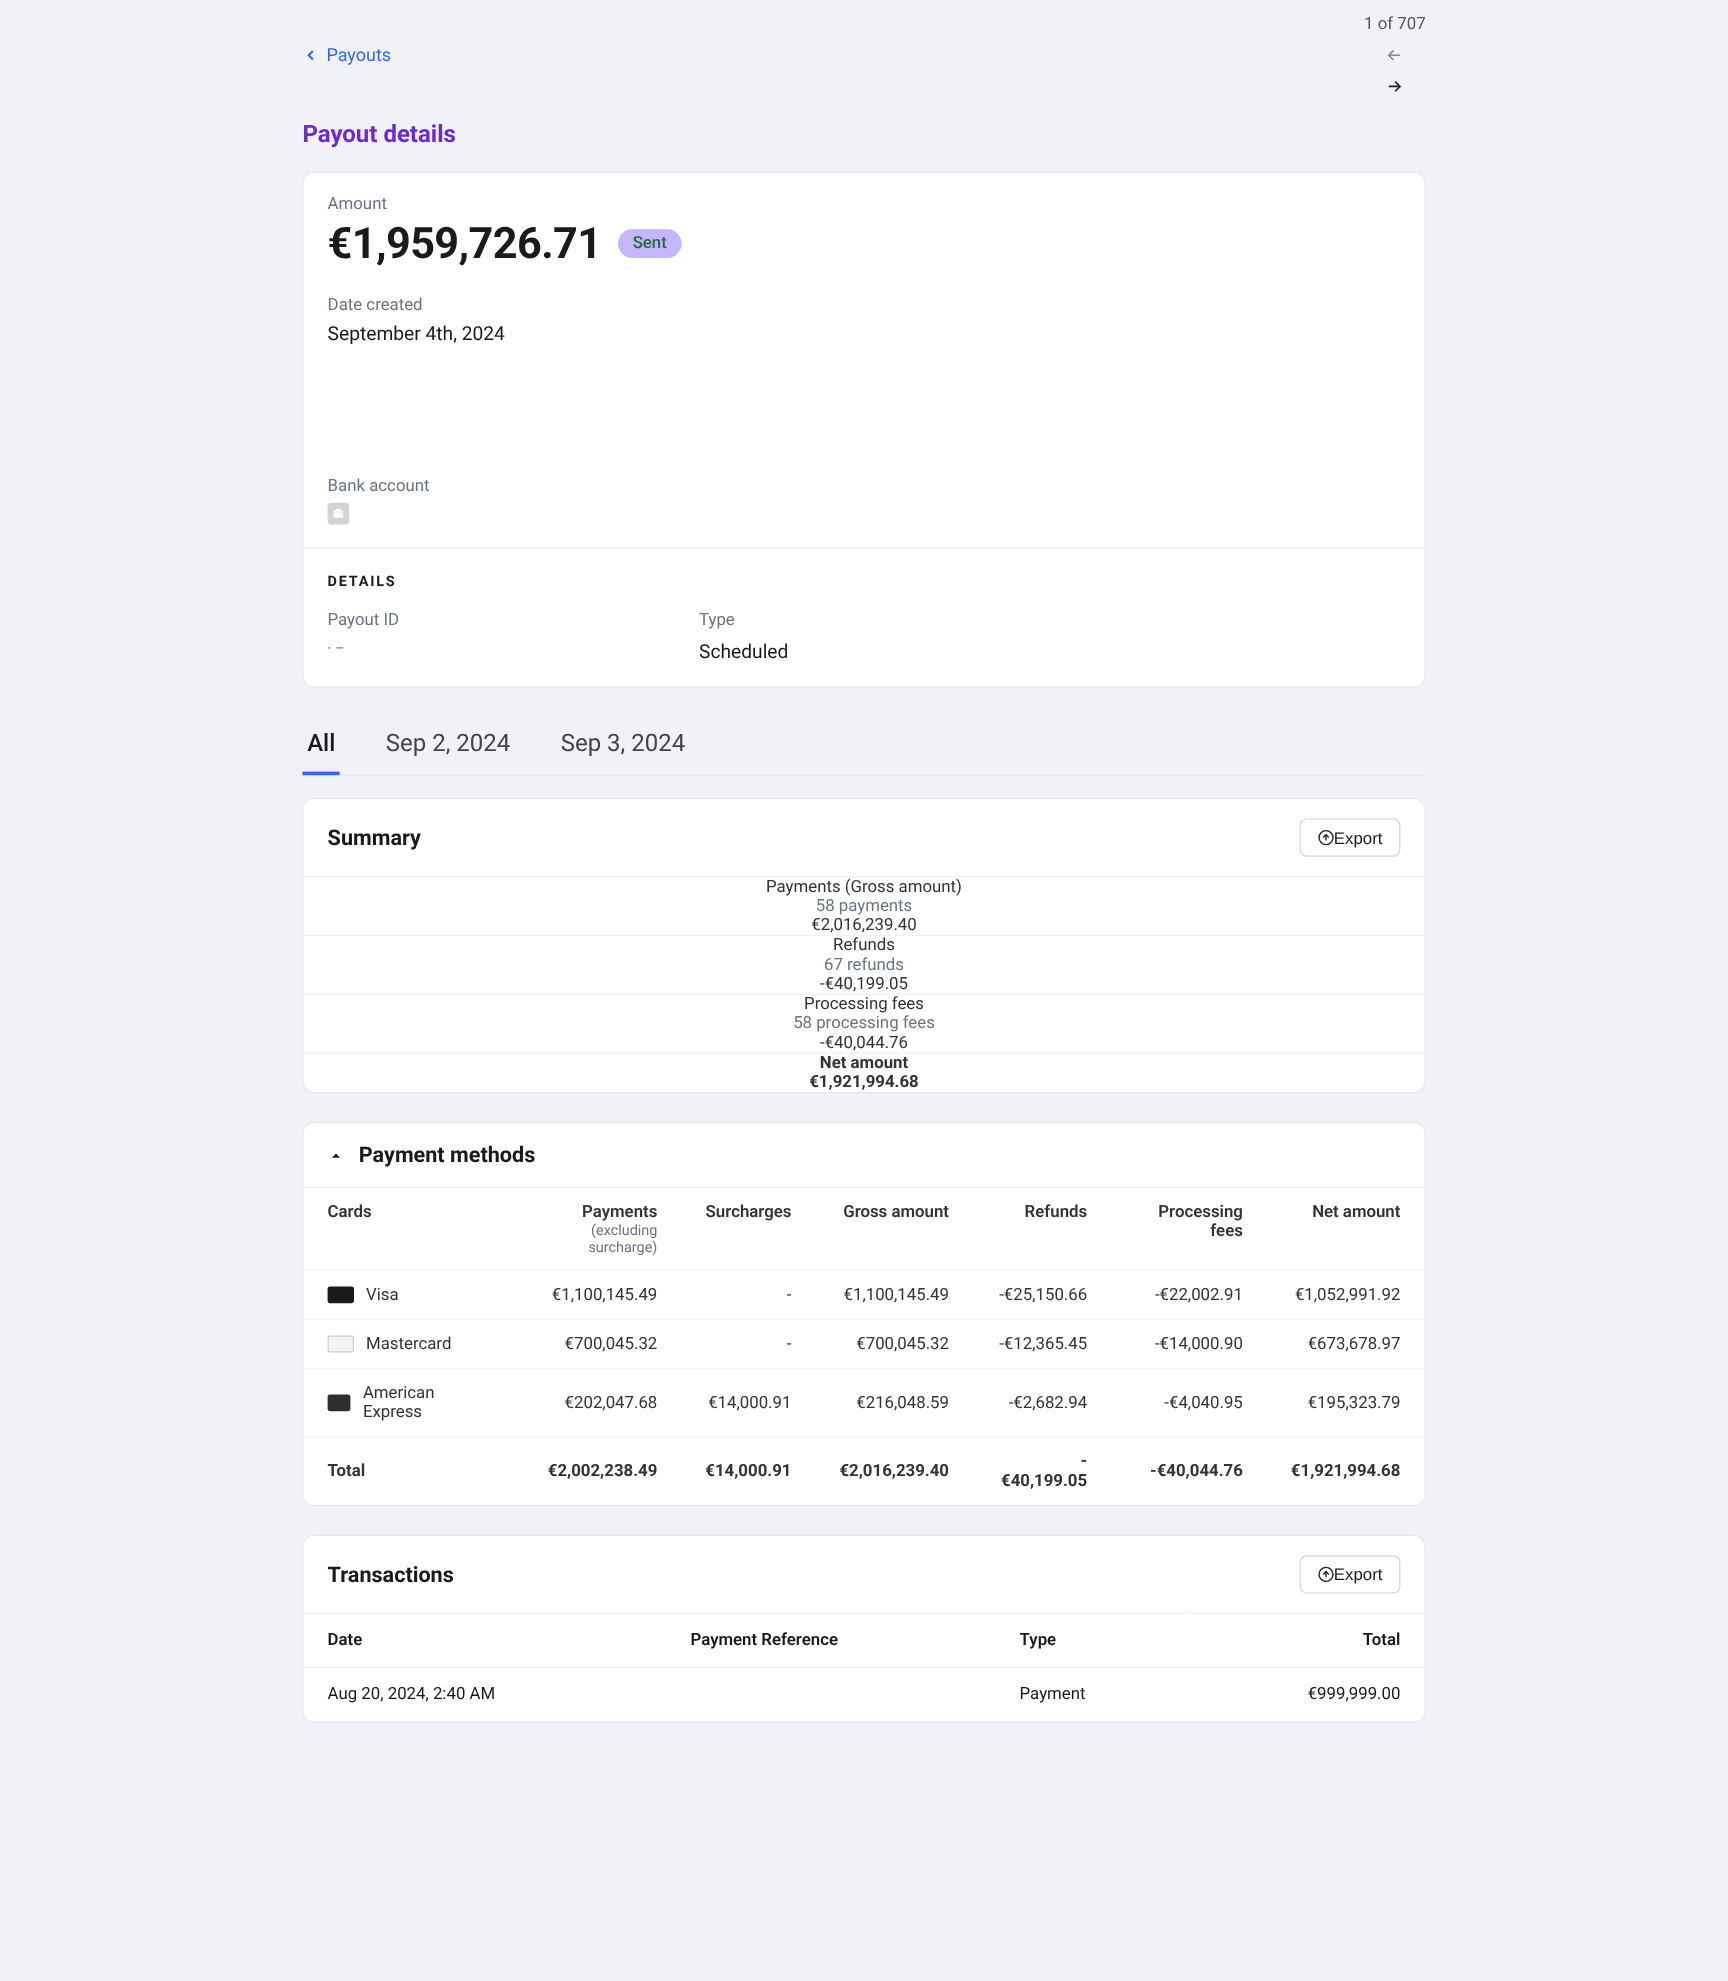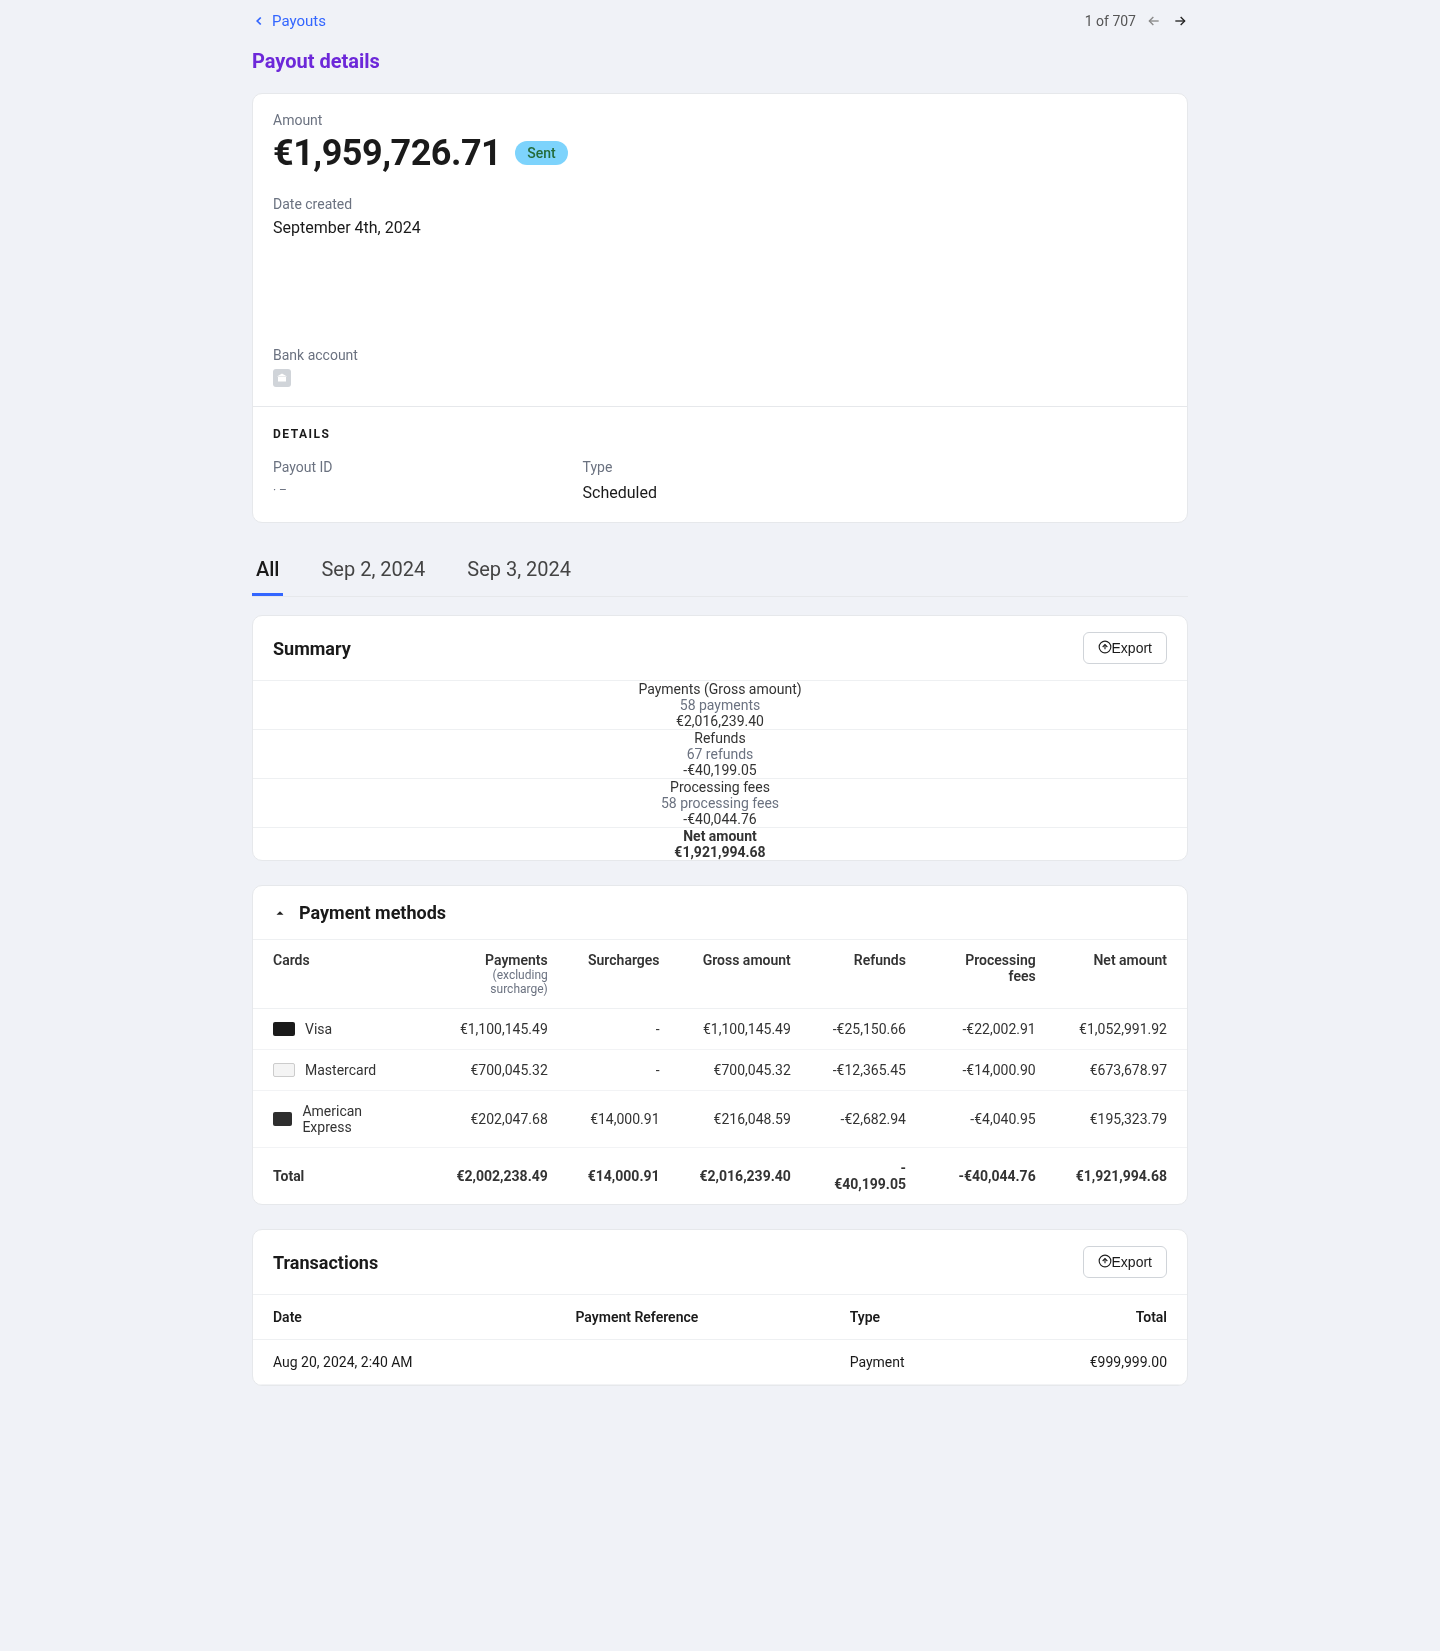--- a/index.html
+++ b/index.html
@@ -6,32 +6,32 @@
 body {
   font-family: -apple-system, BlinkMacSystemFont, "Segoe UI", Roboto, Helvetica, Arial, sans-serif;
   background: #f0f2f7;
   color: #1a1a1a;
   font-size: 14px;
 }
 .page { padding: 12px 44px 40px; max-width: 1024px; margin: 0 auto; }
 .topbar { display: flex; justify-content: space-between; align-items: center; margin-bottom: 6px; }
 .breadcrumb { display: flex; align-items: center; gap: 6px; color: #3366ff; font-size: 15px; cursor: pointer; }
 .breadcrumb svg { width: 14px; height: 14px; }
-.pager { display: flex; align-items: center; gap: 10px; color: #555; font-size: 14px; }
+.pager { display: flex; align-items: center; gap: 10px; color: #555; font-size: 14px; flex-direction: column; }
 .pager .arrow { cursor: pointer; display:inline-flex; }
 .pager svg { width: 16px; height: 16px; }
 .page-title { font-size: 20px; font-weight: 700; color: #6d28d9; margin-bottom: 20px; margin-top: 19px; }
 
 .card { background: #fff; border: 1px solid #e6e8eb; border-radius: 10px; margin-bottom: 24px; overflow: hidden; }
 .card-inner { padding: 18px 20px; }
 
 .label-small { color: #6b7280; font-size: 14px; margin-bottom: 4px; }
 .amount-row { display: flex; align-items: center; gap: 14px; margin-top: 4px; margin-bottom: 22px; }
 .big-amount { font-size: 36px; font-weight: 700; letter-spacing: -0.5px; }
-.status-pill { background: #7dd3fc; color: #246b3a; border-radius: 999px; padding: 4px 12px; font-size: 14px; font-weight: 500; }
+.status-pill { background: #c4b5fd; color: #246b3a; border-radius: 999px; padding: 4px 12px; font-size: 14px; font-weight: 500; }
 
 .meta-row { display: flex; gap: 110px; flex-direction: column; }
 .meta-item .meta-label { color: #6b7280; font-size: 14px; margin-bottom: 6px; }
 .meta-item .meta-value { font-size: 16px; color: #1a1a1a; }
 .bank-icon { display:inline-flex; width:18px; height:18px; background:#d0d4d9; border-radius:3px; align-items:center; justify-content:center; color:#fff; font-size:10px; }
 
 .divider { border-top: 1px solid #e6e8eb; }
 
 .details-block { padding: 20px; }
 .details-heading { font-size: 12px; font-weight: 700; letter-spacing: 1.5px; color: #1a1a1a; margin-bottom: 18px; }
@@ -39,21 +39,21 @@
 .details-item .dl { color: #6b7280; font-size: 14px; margin-bottom: 8px; }
 .details-item .dv { font-size: 16px; color: #1a1a1a; }
 .details-item .dv.small { font-size: 12px; color: #6b7280; }
 
 .tabs { display: flex; gap: 34px; border-bottom: 1px solid #e6e8eb; margin-bottom: 18px; }
 .tab { padding: 10px 4px 12px; color: #444; cursor:pointer; font-size: 20px; }
 .tab.active { border-bottom: 3px solid #3366ff; font-weight: 500; color:#1a1a1a; }
 
 .section-header { display:flex; justify-content: space-between; align-items:center; padding: 16px 20px; }
 .section-title { font-size: 18px; font-weight: 700; }
-.export-btn { display:flex; gap:0; border:1px solid #d0d4d9; background:#fff; border-radius:6px; padding:7px 14px; font-size:14px; cursor:pointer; color:#1a1a1a; }
+.export-btn { display:flex; align-items:center; gap:0; border:1px solid #d0d4d9; background:#fff; border-radius:6px; padding:7px 14px; font-size:14px; cursor:pointer; color:#1a1a1a; }
 .export-btn svg { width:14px; height:14px; }
 
 .sum-row { display:flex; align-items:center; padding: 0 20px; border-top:1px solid #eef0f2;flex-direction:column; }
 .sum-label { flex: 1; color:#333; }
 .sum-mid { flex: 1; text-align:right; color:#6b7280; }
 .sum-val { flex: 1; text-align:right; color:#333; }
 .sum-row.bold .sum-label, .sum-row.bold .sum-val { font-weight:700; }
 
 .collapse-header { display:flex; align-items:center; gap:12px; padding:16px 20px; cursor:pointer; }
 .collapse-header svg { width:14px; height:14px; }

